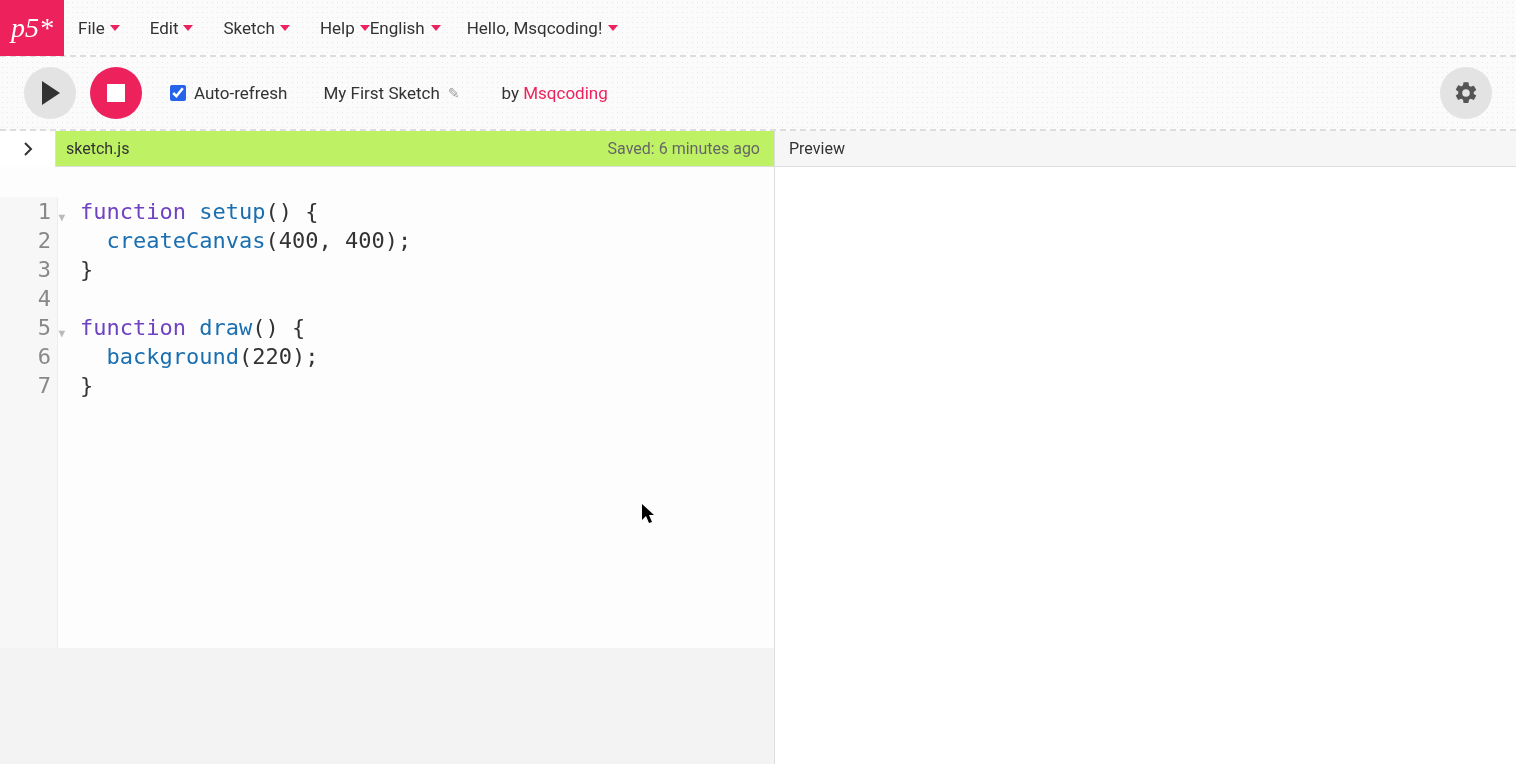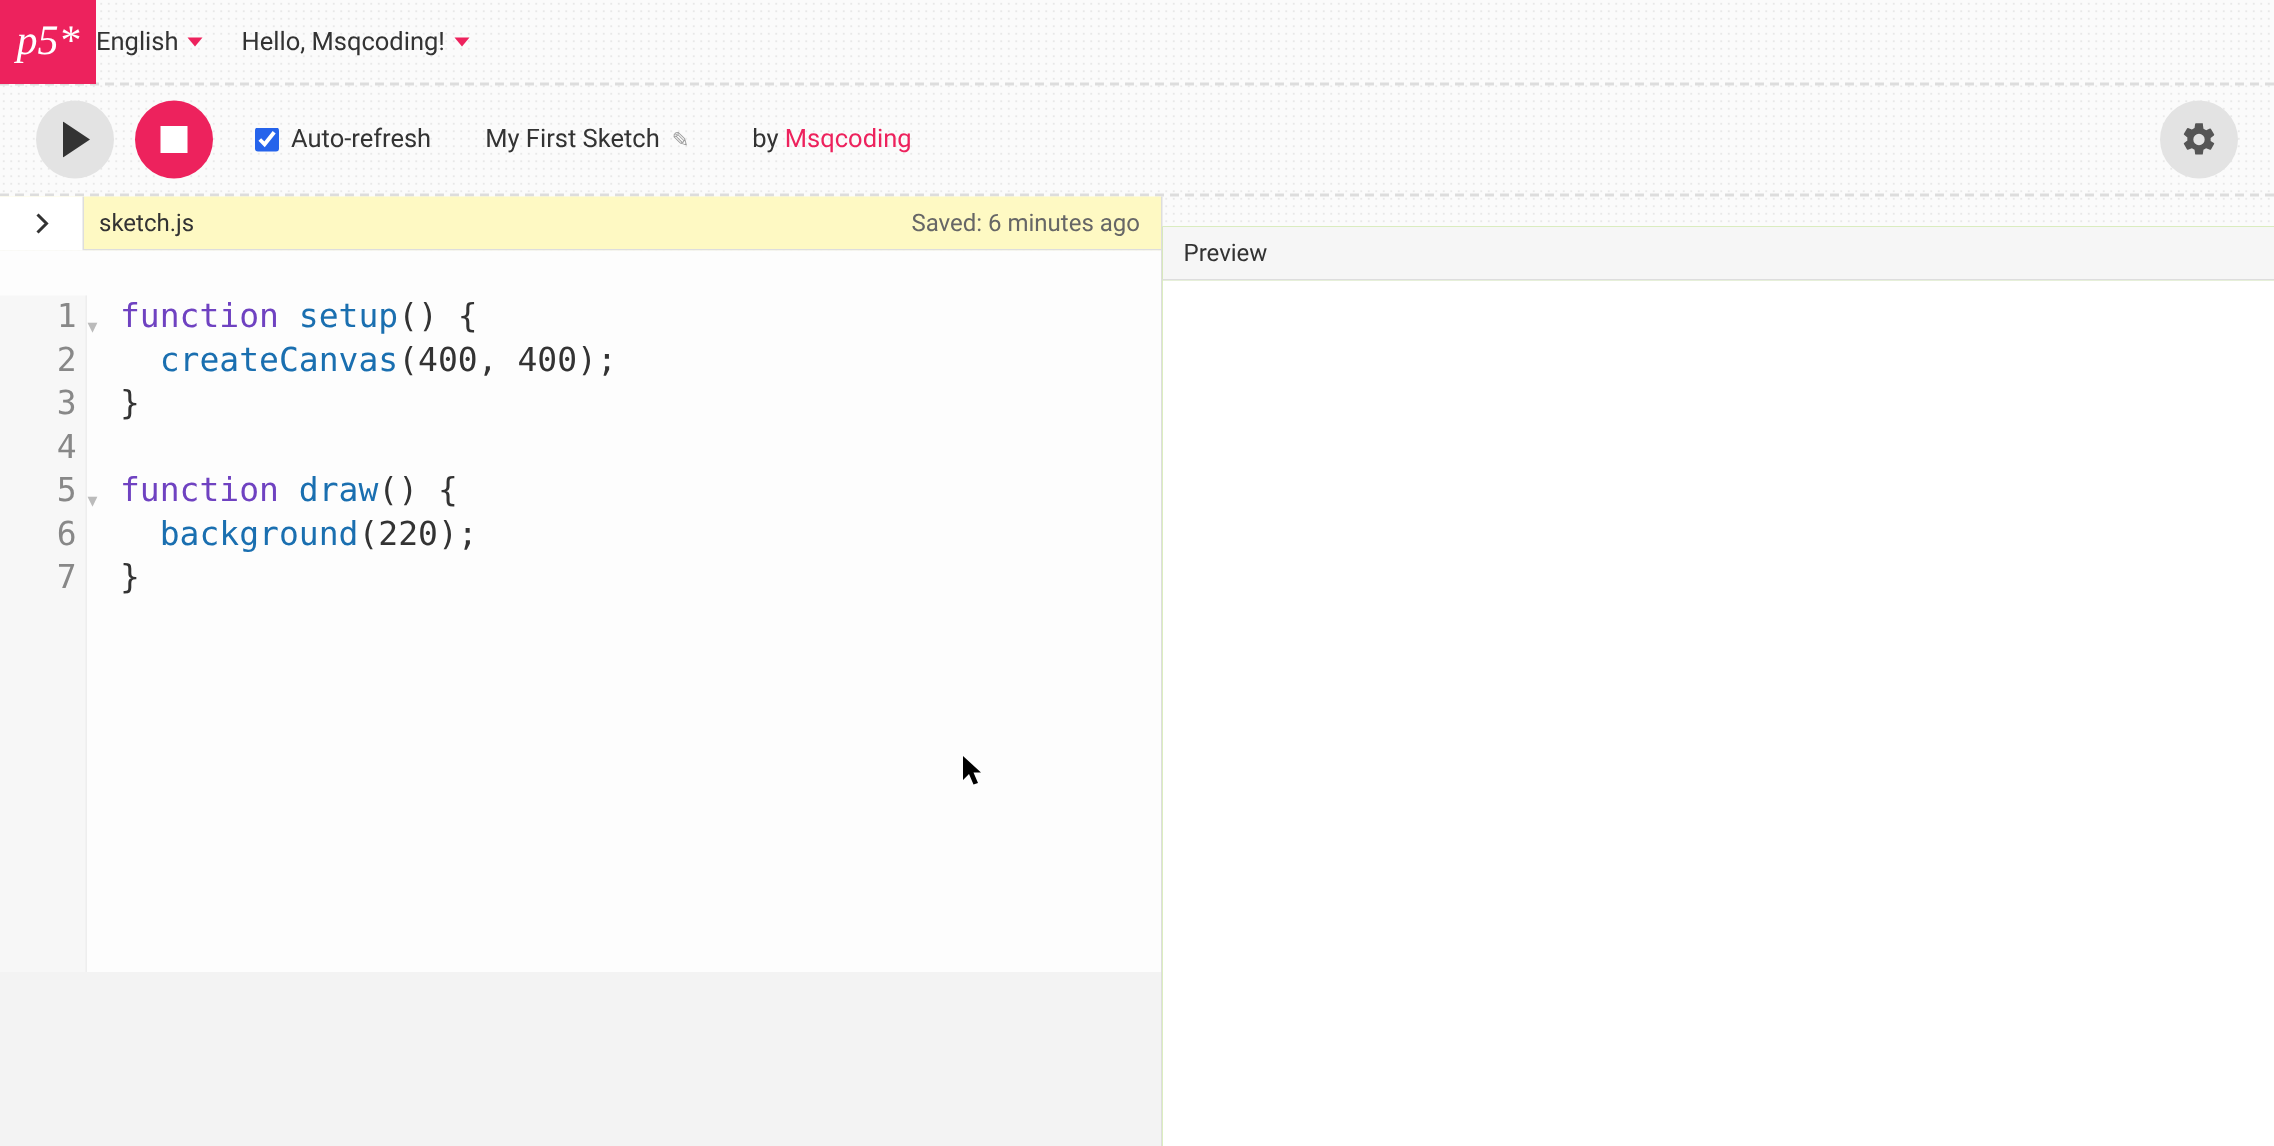--- a/index.html
+++ b/index.html
@@ -91,27 +91,27 @@
 .spacer { flex: 1; }
 .gear-btn {
   width: 52px; height: 52px; border-radius: 50%;
   background: #e3e3e3; display: flex; align-items: center; justify-content: center;
   cursor: pointer; border: none;
 }
 
 
 .main { display: flex; height: calc(100% - 57px - 74px); }
 .editor-col { width: 775px; display: flex; flex-direction: column; border-right: 1px solid #ddd; }
-.preview-col { flex: 1; background: #84cc16; margin-top: 20px; }
+.preview-col { flex: 1; background: #e5e5e5; }
 
 .file-bar {
   height: 36px;
   display: flex;
   align-items: center;
-  background: #fef9c3;
+  background: #bef264;
   border-bottom: 1px solid #ddd;
   font-size: 16px;
   color: #333;
 }
 .expand-btn {
   width: 56px; height: 36px;
   display: flex; align-items: center; justify-content: center;
   border-right: 1px solid #ddd;
   cursor: pointer;
   background: #fff;
@@ -173,20 +173,38 @@
 .console-bar .clear { margin-left: auto; cursor: pointer; display: flex; align-items: center; gap: 6px; }
 .console-body { height: 116px; background: #f3f3f3; }
 </style>
 </head>
 <body>
 
 <div class="topnav">
   <div class="logo">
       <span>p5*</span>
     </div>
+  <div class="menus">
+    <div class="menu-item">
+        <span>File</span>
+        <span class="caret-down"></span>
+      </div>
+    <div class="menu-item">
+        <span>Edit</span>
+        <span class="caret-down"></span>
+      </div>
+    <div class="menu-item">
+        <span>Sketch</span>
+        <span class="caret-down"></span>
+      </div>
+    <div class="menu-item">
+        <span>Help</span>
+        <span class="caret-down"></span>
+      </div>
+  </div>
   <div class="right-nav">
     <div class="right-item">
         <span>English</span>
         <span class="caret-down"></span>
       </div>
     <div class="right-item">
         <span>Hello, Msqcoding!</span>
         <span class="caret-down"></span>
       </div>
   </div>

